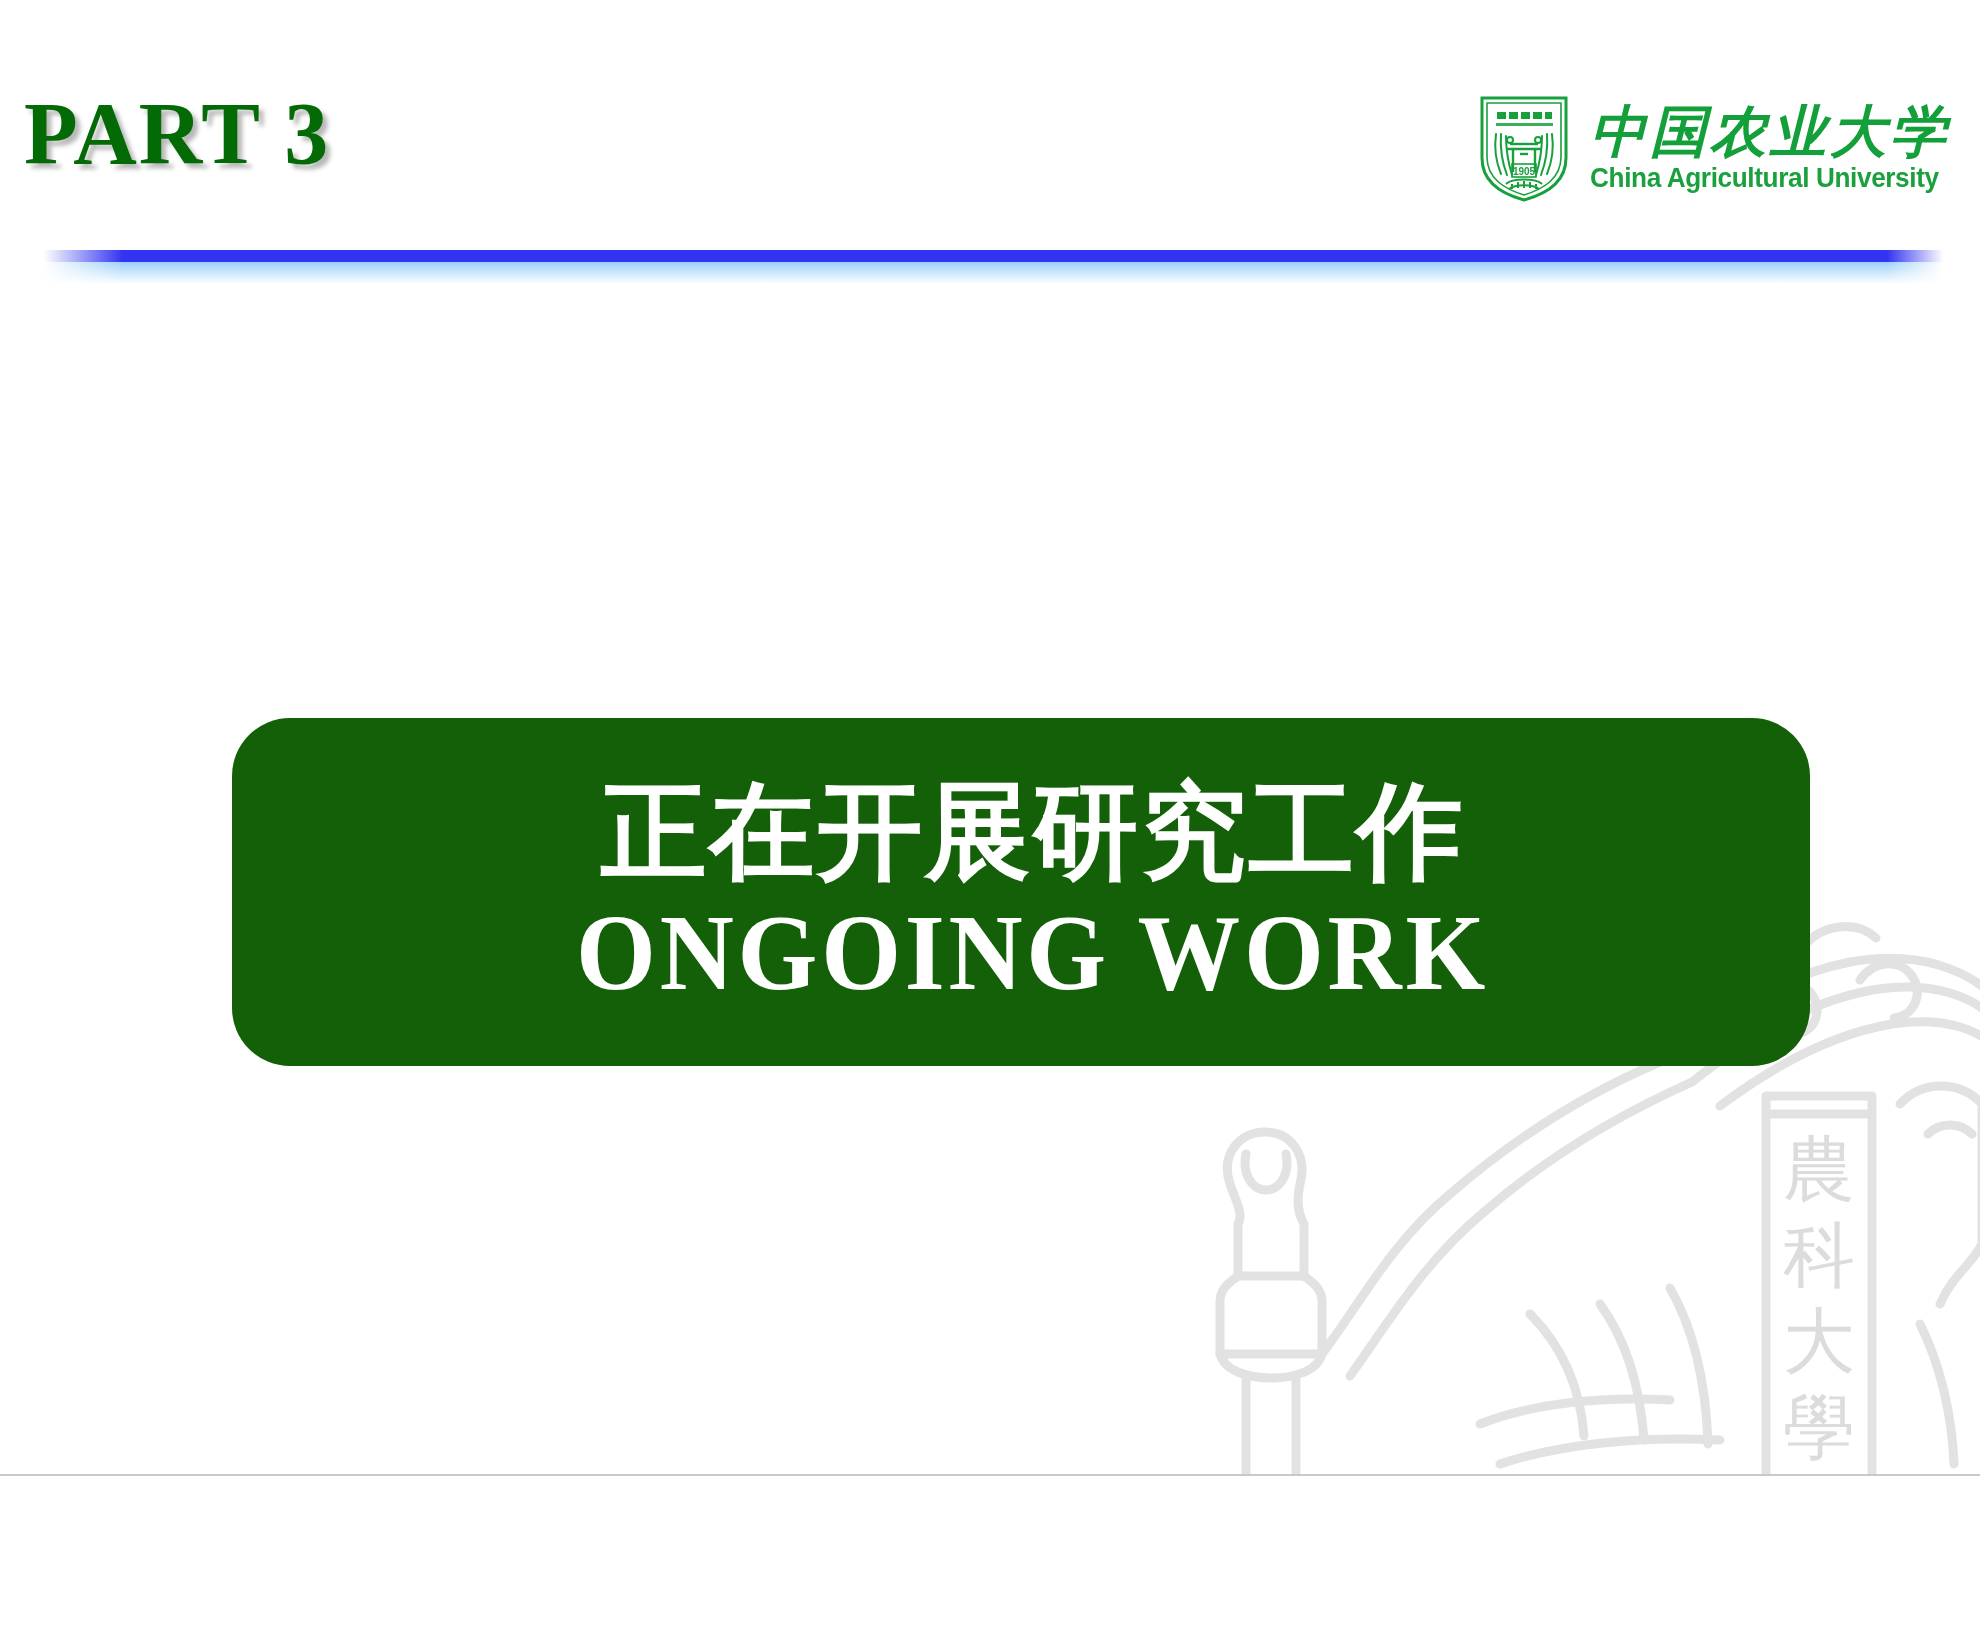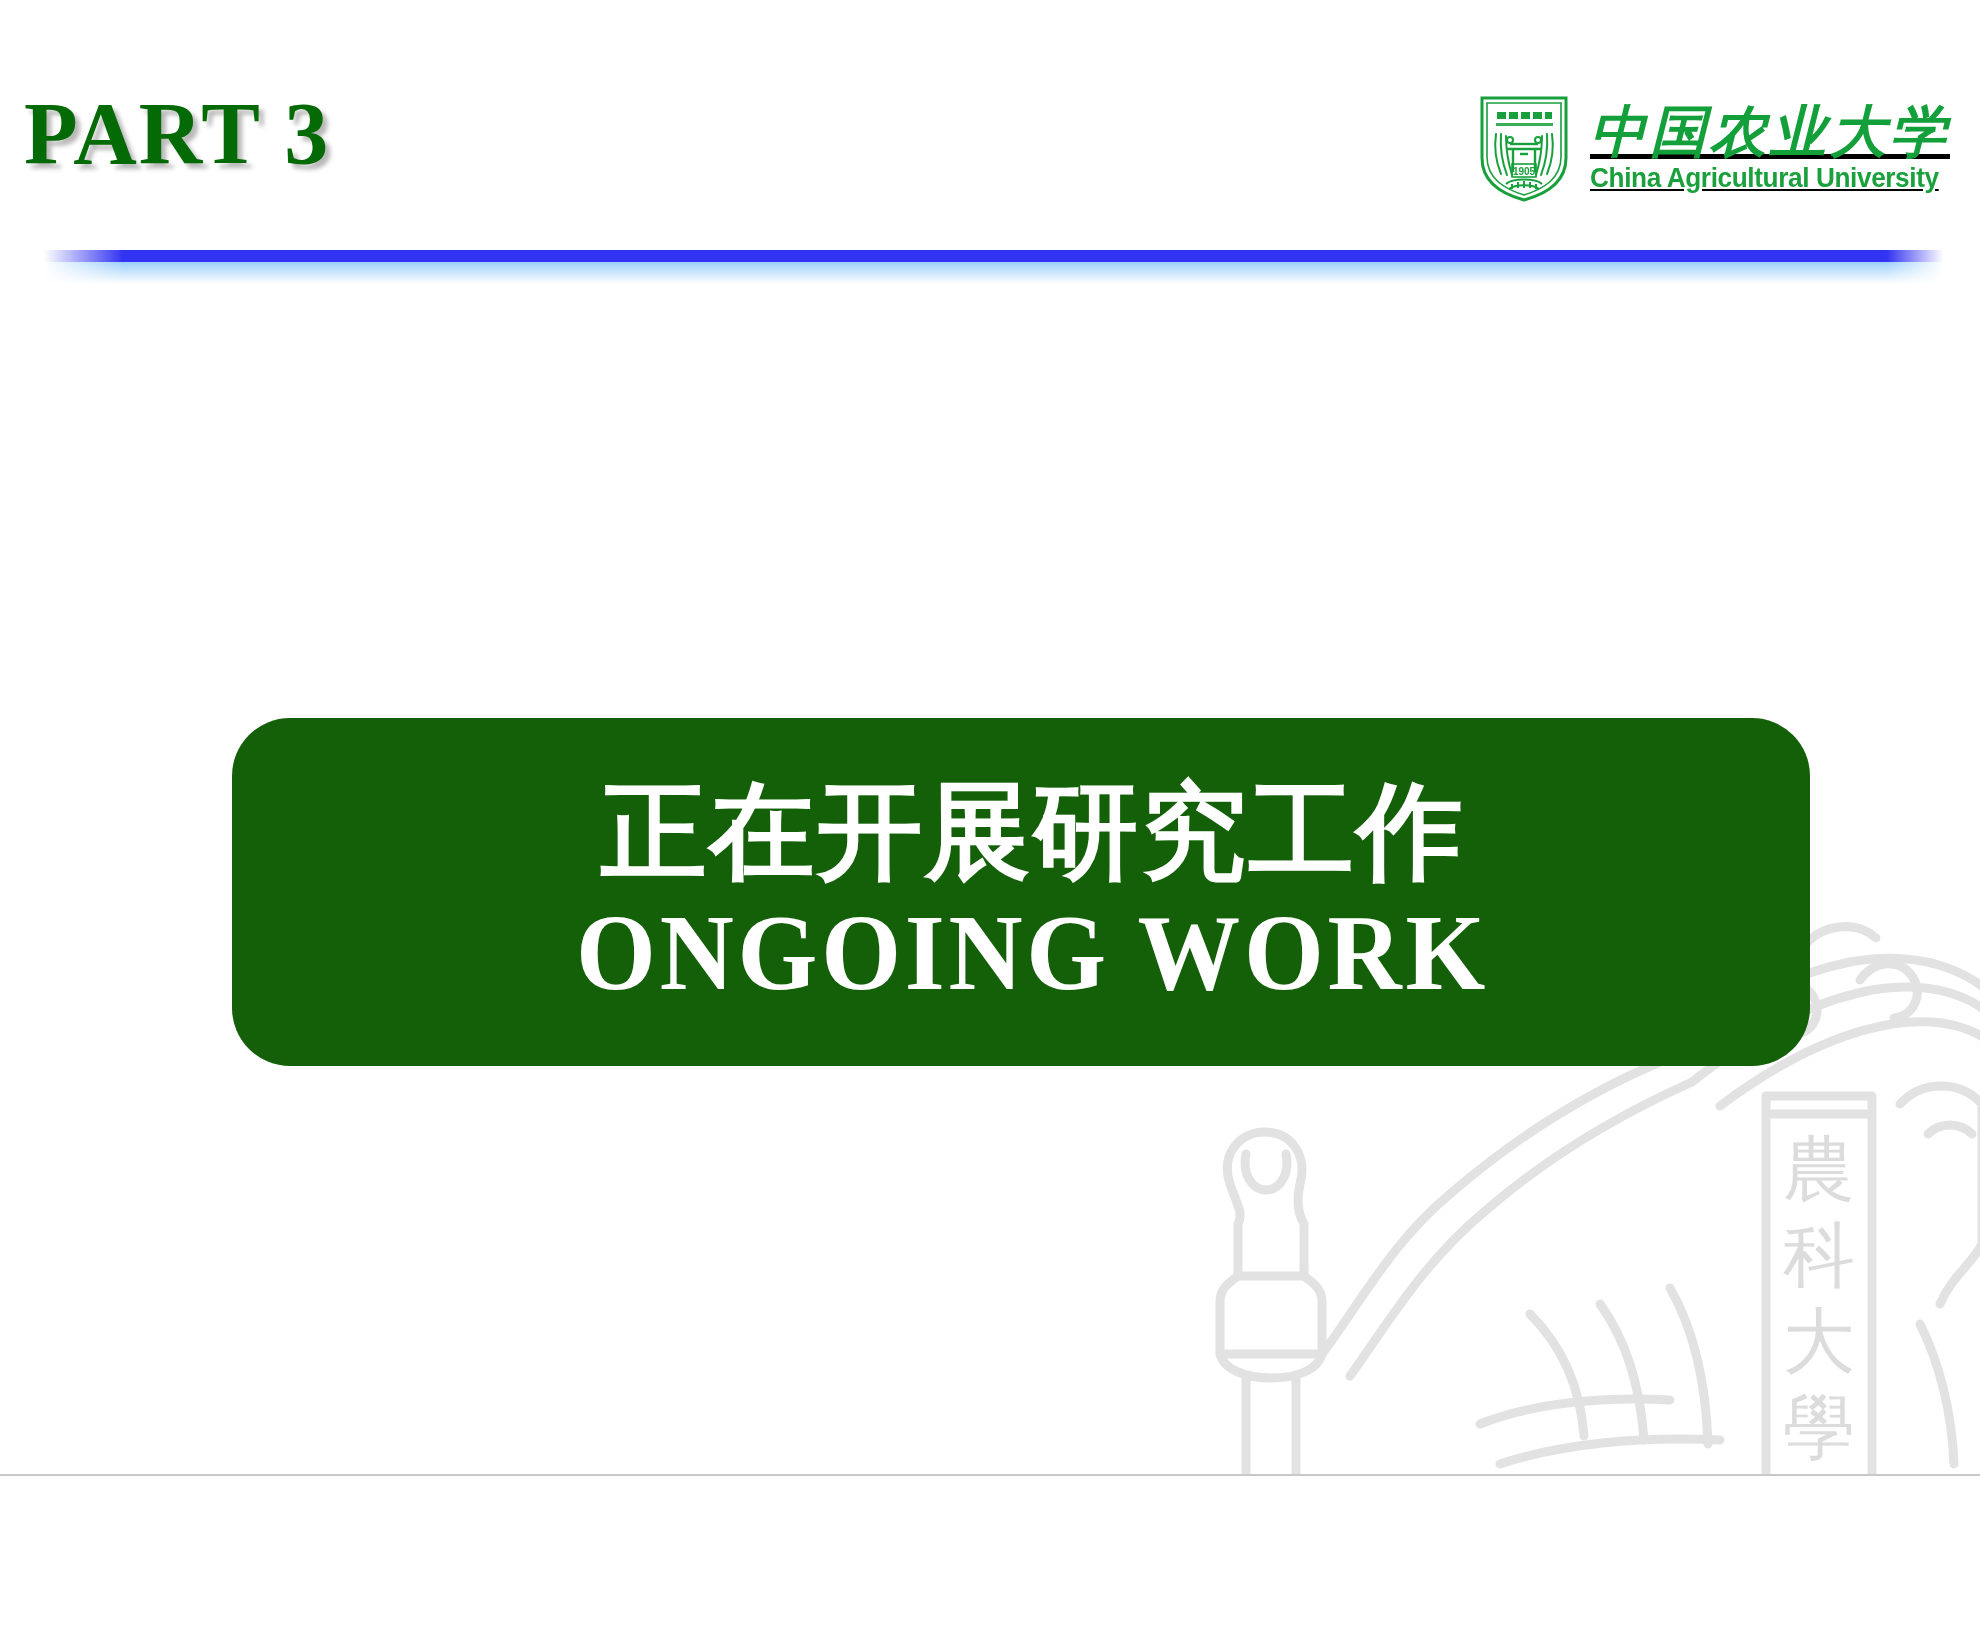--- a/index.html
+++ b/index.html
@@ -49,21 +49,20 @@
     height: 112px;
     position: relative;
     flex: 0 0 auto;
   }
   .logo-shield svg { display: block; }
   .logo-wordmark {
     display: flex;
     flex-direction: column;
     align-items: center;
     justify-content: center;
-    text-decoration: underline;
   }
   .logo-cn {
     font-family: "Liberation Serif", "DejaVu Serif", serif;
     font-size: 56px;
     font-weight: bold;
     font-style: italic;
     color: #13a03a;
     line-height: 1.02;
     letter-spacing: 4px;
     white-space: nowrap;

